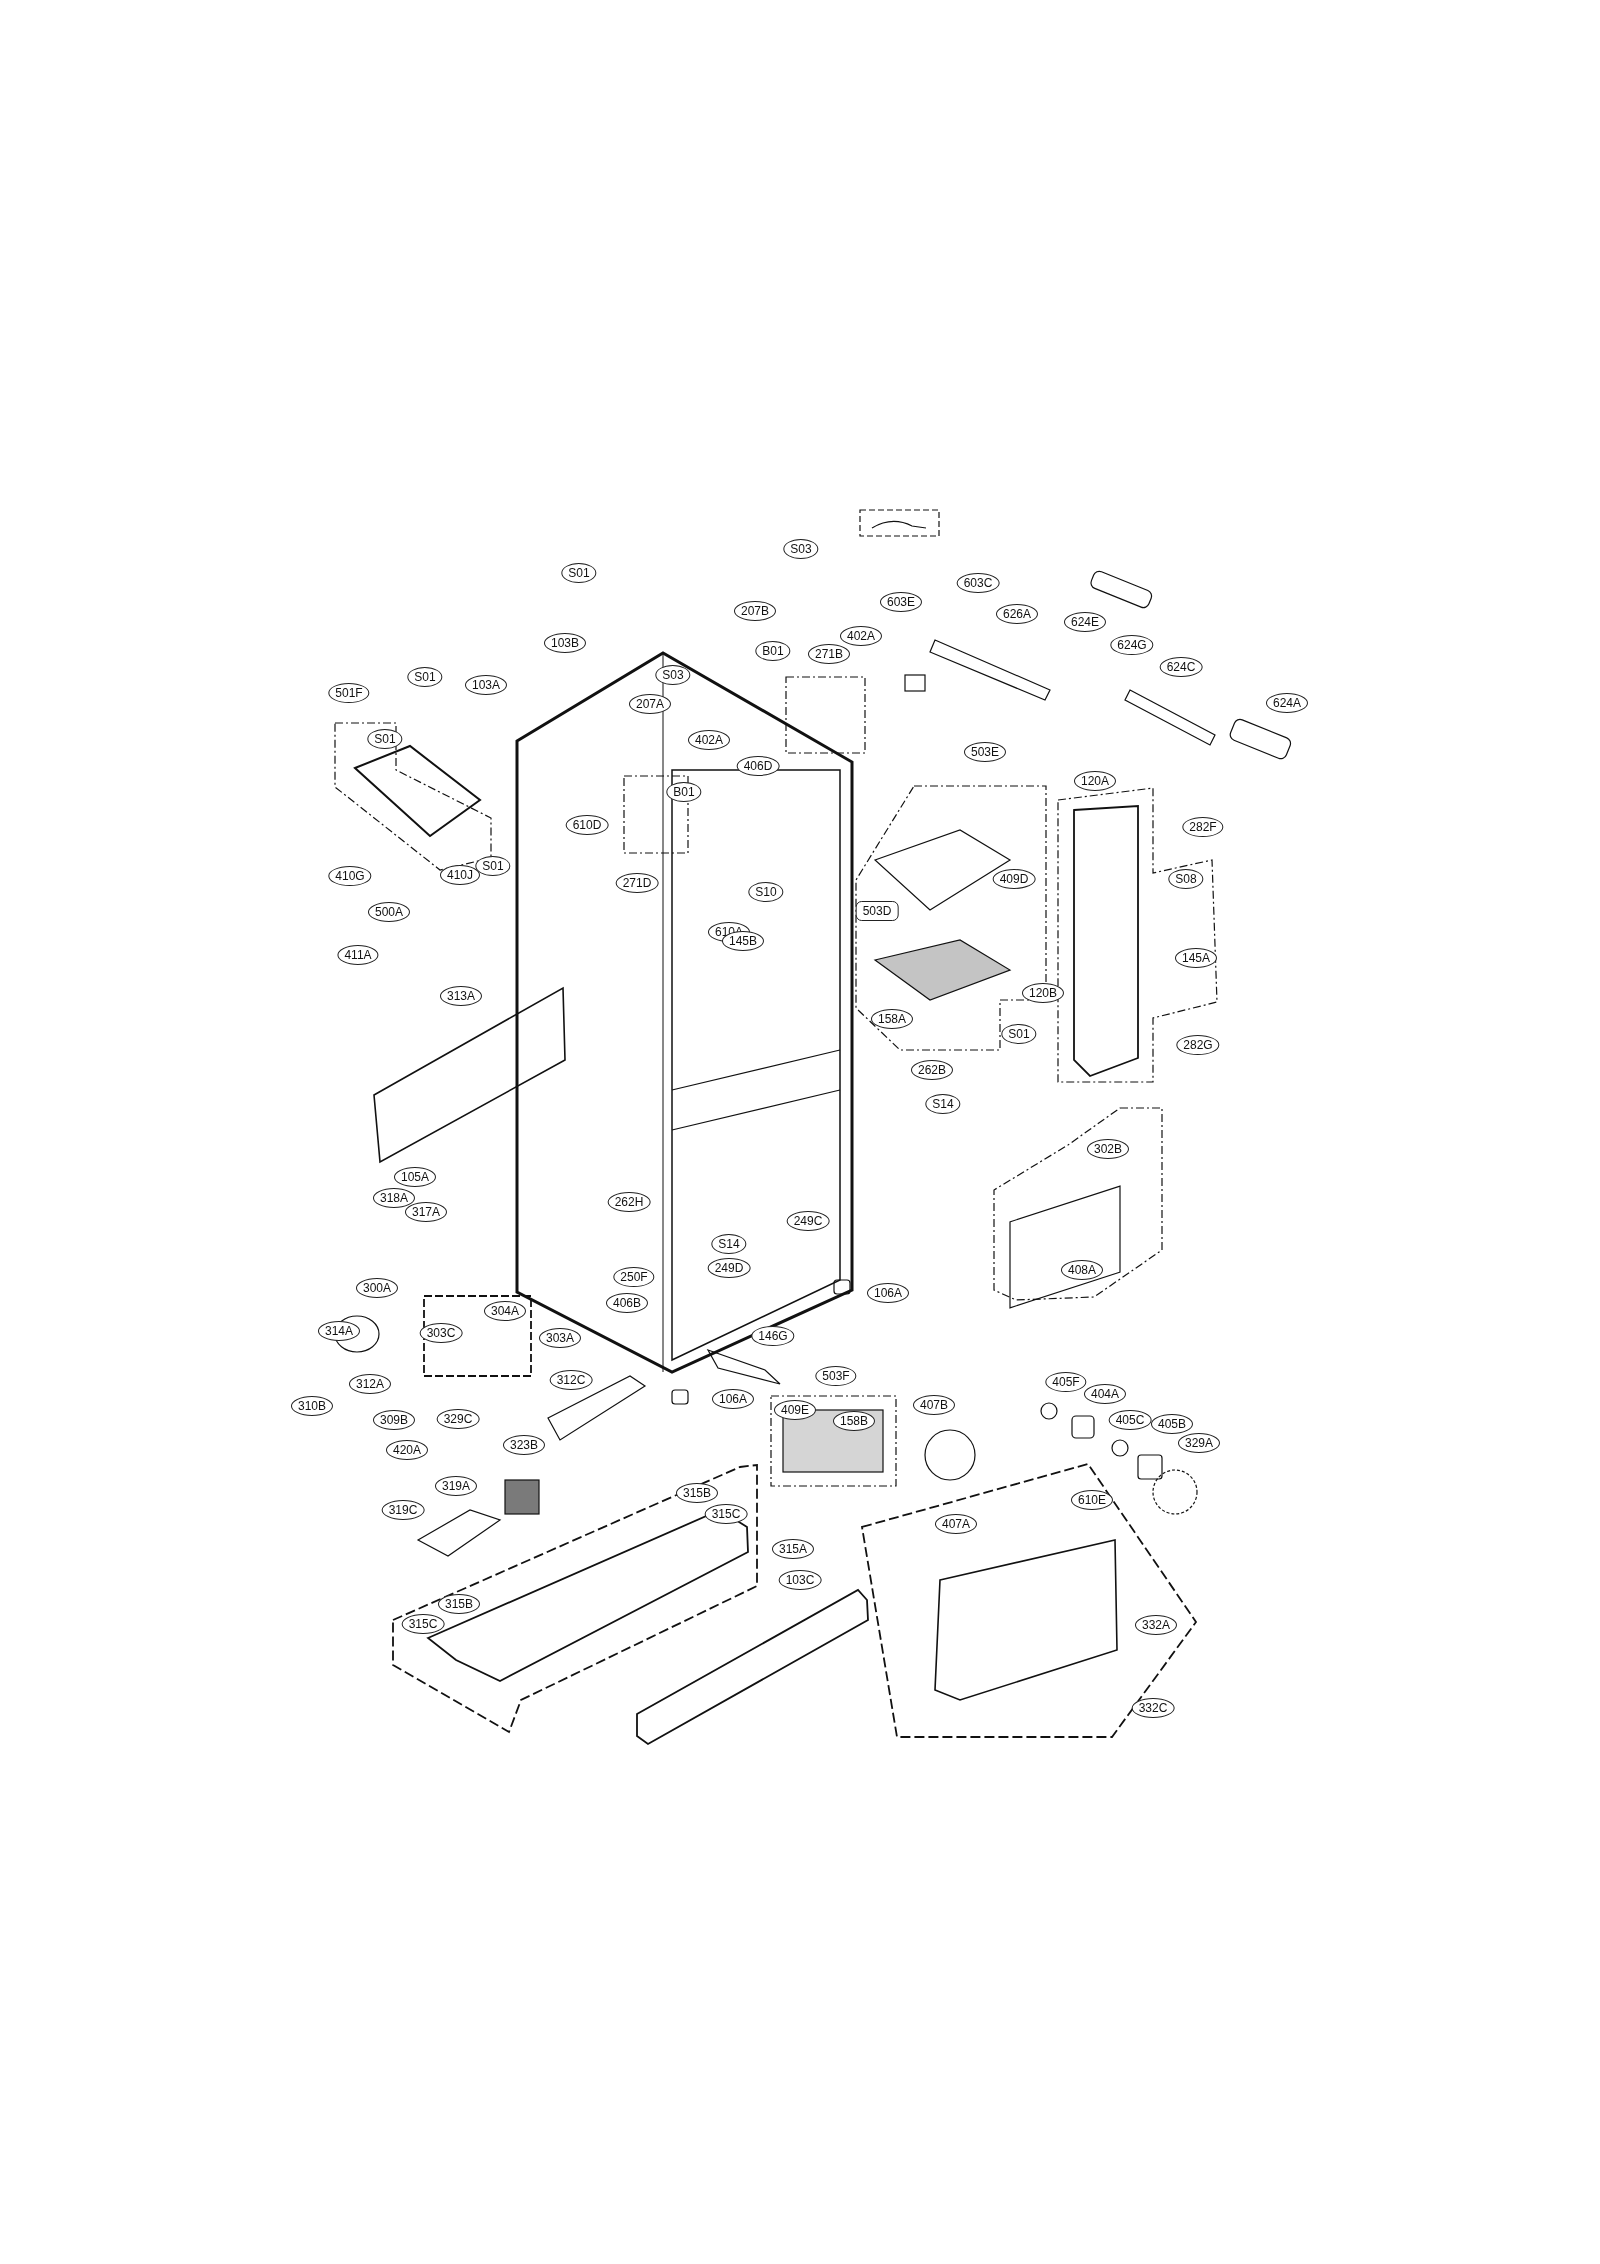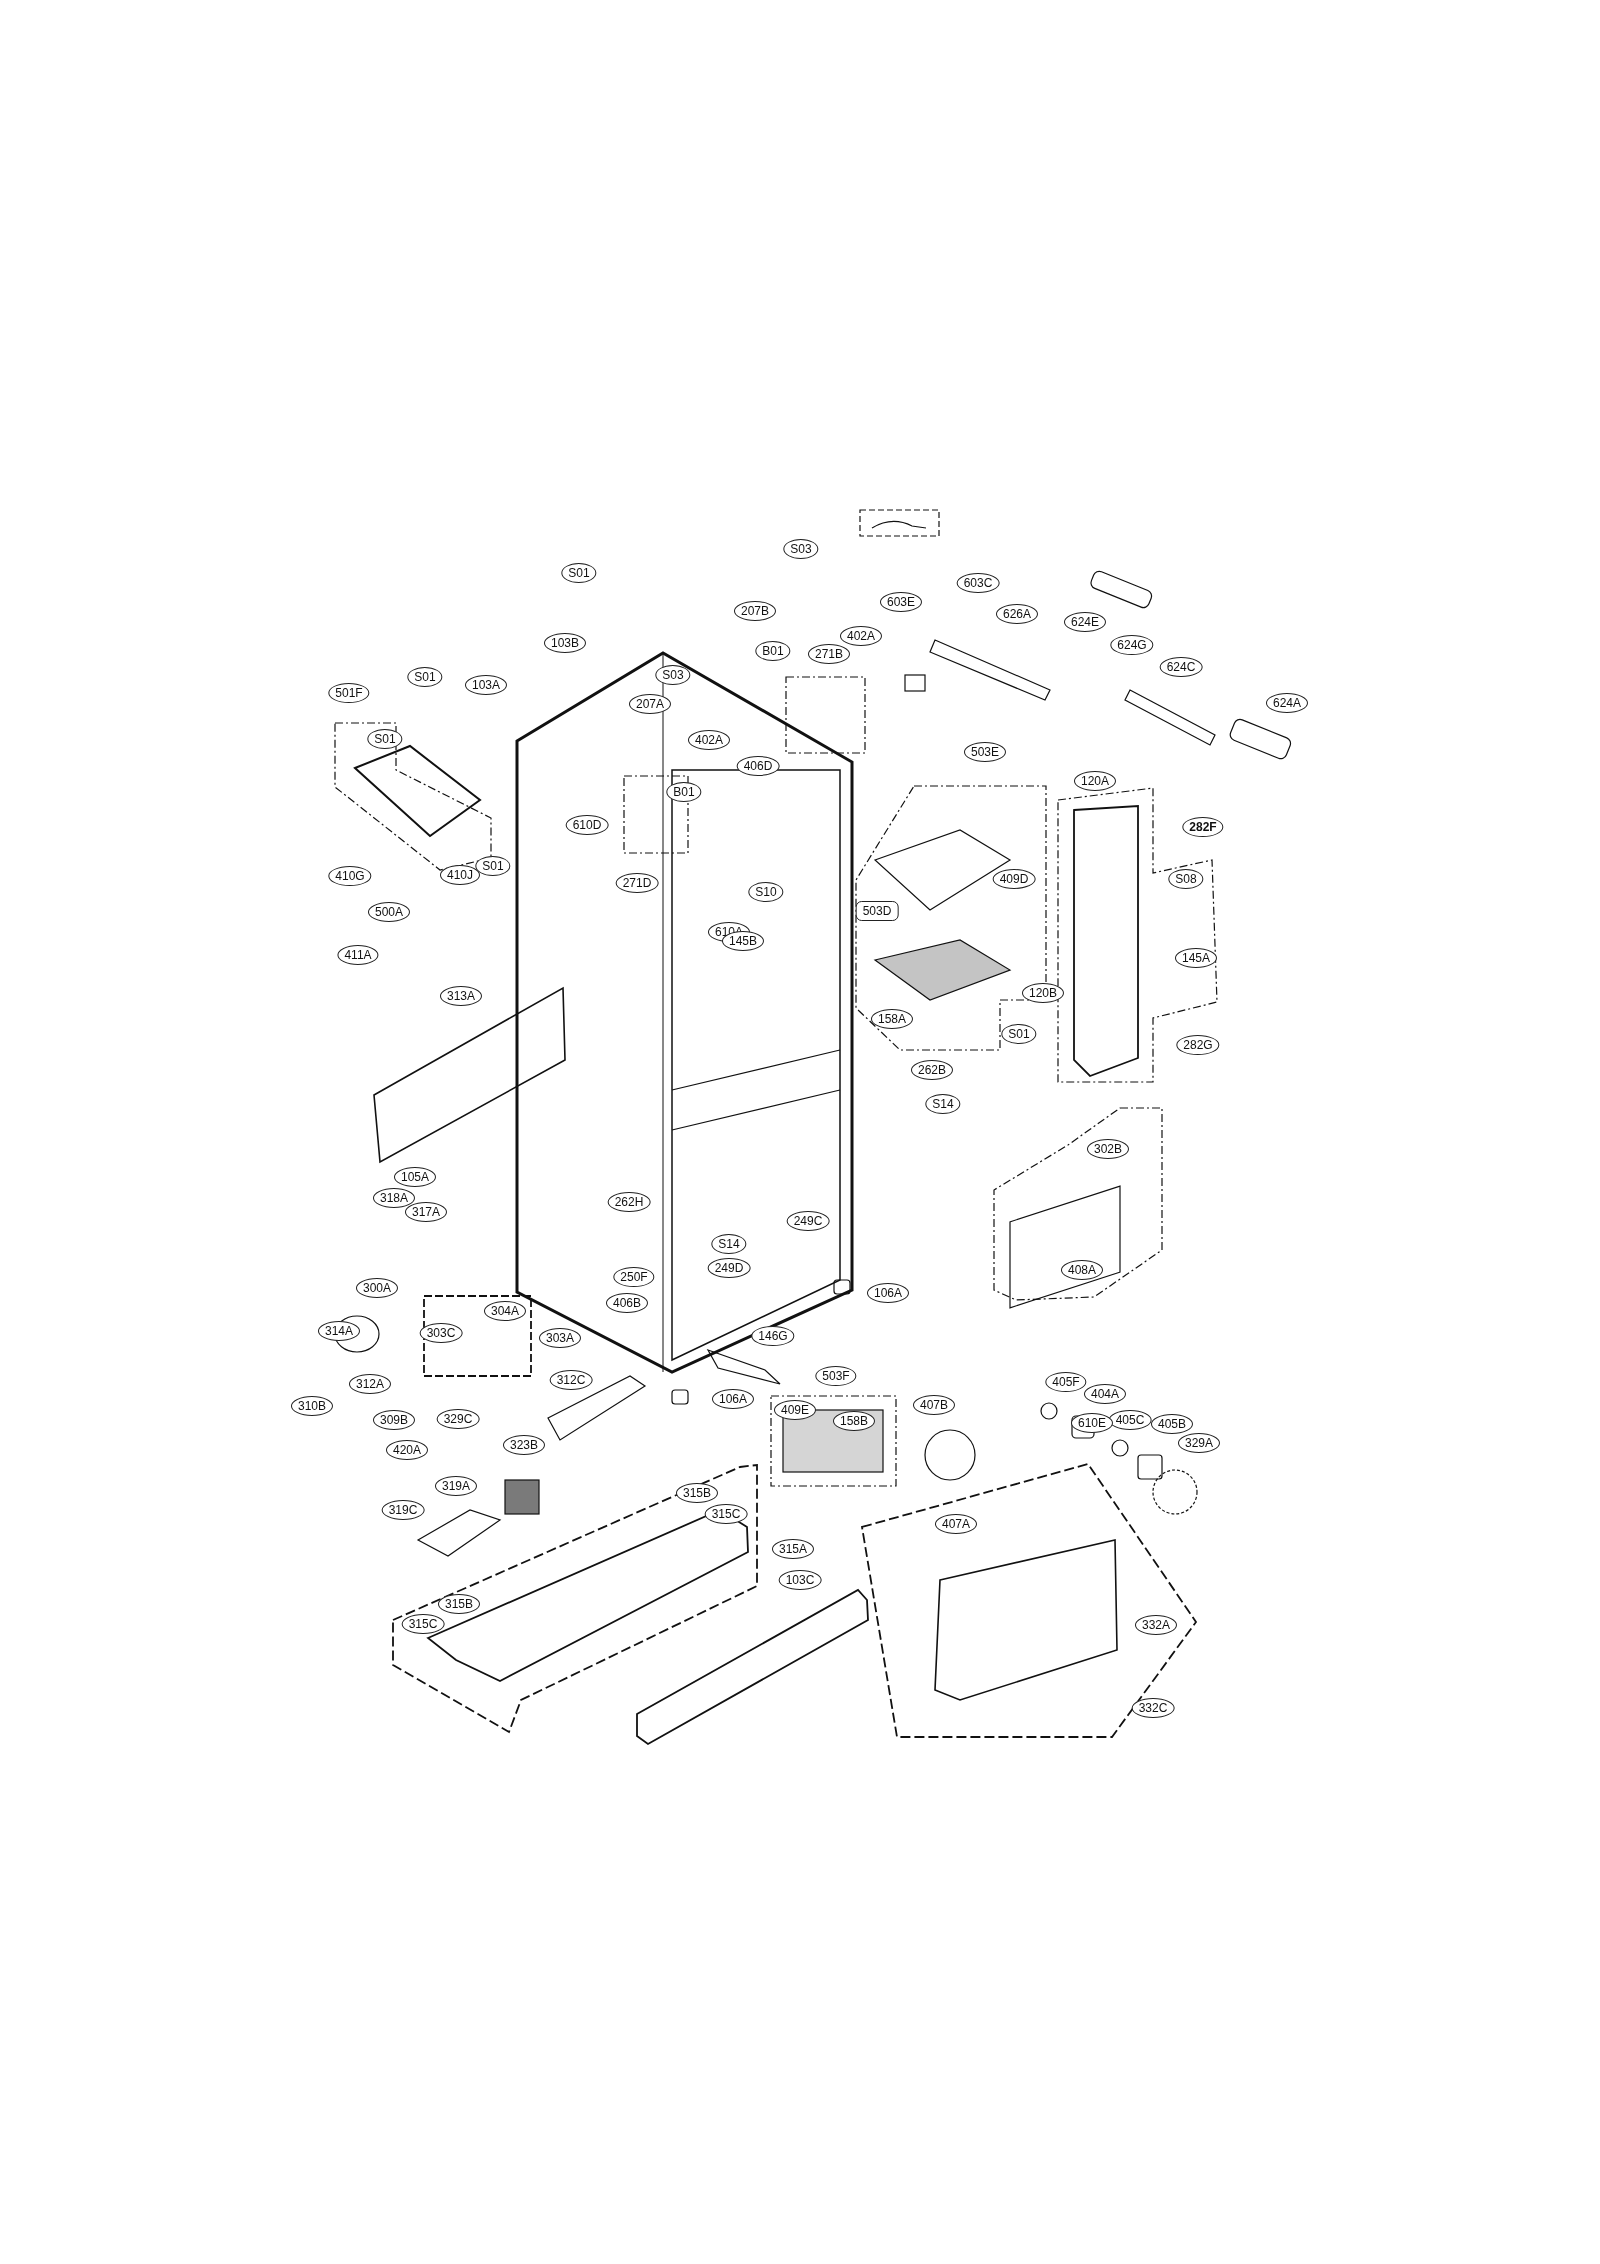--- a/index.html
+++ b/index.html
@@ -105,21 +105,21 @@
       <div class="lbl" style="left: 425px; top: 677px;">S01</div>
       <div class="lbl" style="left: 486px; top: 685px;">103A</div>
       <div class="lbl" style="left: 349px; top: 693px;">501F</div>
       <div class="lbl" style="left: 650px; top: 704px;">207A</div>
       <div class="lbl" style="left: 709px; top: 740px;">402A</div>
       <div class="lbl" style="left: 385px; top: 739px;">S01</div>
       <div class="lbl" style="left: 684px; top: 792px;">B01</div>
       <div class="lbl" style="left: 758px; top: 766px;">406D</div>
       <div class="lbl" style="left: 985px; top: 752px;">503E</div>
       <div class="lbl" style="left: 1095px; top: 781px;">120A</div>
-      <div class="lbl" style="left: 1203px; top: 827px; font-weight: bold;">282F</div>
+      <div class="lbl" style="left: 1203px; top: 827px;">282F</div>
       <div class="lbl" style="left: 587px; top: 825px;">610D</div>
       <div class="lbl" style="left: 766px; top: 892px;">S10</div>
       <div class="lbl" style="left: 729px; top: 932px;">610A</div>
       <div class="lbl" style="left: 877px; top: 911px; border-radius: 6px;">503D</div>
       <div class="lbl" style="left: 1014px; top: 879px;">409D</div>
       <div class="lbl" style="left: 1186px; top: 879px;">S08</div>
       <div class="lbl" style="left: 637px; top: 883px;">271D</div>
       <div class="lbl" style="left: 350px; top: 876px;">410G</div>
       <div class="lbl" style="left: 493px; top: 866px;">S01</div>
       <div class="lbl" style="left: 460px; top: 875px;">410J</div>
@@ -162,21 +162,21 @@
       <div class="lbl" style="left: 394px; top: 1420px;">309B</div>
       <div class="lbl" style="left: 458px; top: 1419px;">329C</div>
       <div class="lbl" style="left: 795px; top: 1410px;">409E</div>
       <div class="lbl" style="left: 854px; top: 1421px;">158B</div>
       <div class="lbl" style="left: 934px; top: 1405px;">407B</div>
       <div class="lbl" style="left: 1130px; top: 1420px;">405C</div>
       <div class="lbl" style="left: 1172px; top: 1424px;">405B</div>
       <div class="lbl" style="left: 1199px; top: 1443px;">329A</div>
       <div class="lbl" style="left: 407px; top: 1450px;">420A</div>
       <div class="lbl" style="left: 524px; top: 1445px;">323B</div>
-      <div class="lbl" style="left: 1092px; top: 1423px;">610E</div>
+      <div class="lbl" style="left: 1092px; top: 1500px;">610E</div>
       <div class="lbl" style="left: 697px; top: 1493px;">315B</div>
       <div class="lbl" style="left: 726px; top: 1514px;">315C</div>
       <div class="lbl" style="left: 456px; top: 1486px;">319A</div>
       <div class="lbl" style="left: 403px; top: 1510px;">319C</div>
       <div class="lbl" style="left: 956px; top: 1524px;">407A</div>
       <div class="lbl" style="left: 793px; top: 1549px;">315A</div>
       <div class="lbl" style="left: 800px; top: 1580px;">103C</div>
       <div class="lbl" style="left: 459px; top: 1604px;">315B</div>
       <div class="lbl" style="left: 423px; top: 1624px;">315C</div>
       <div class="lbl" style="left: 1156px; top: 1625px;">332A</div>

